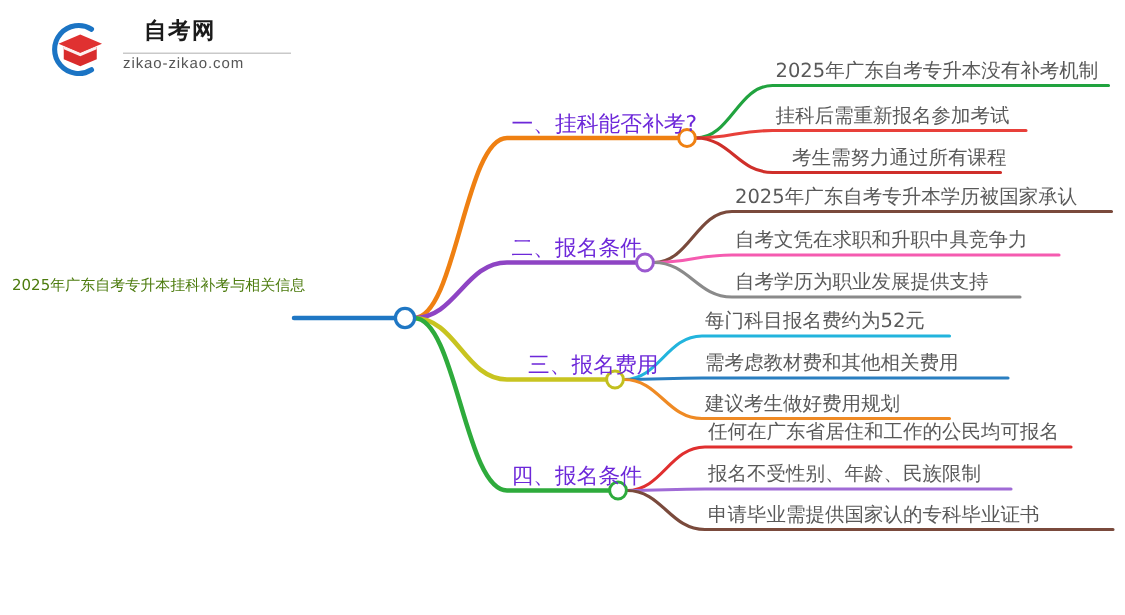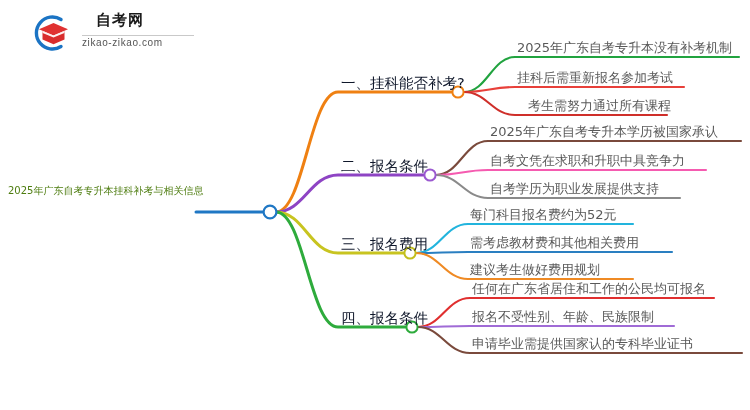--- a/index.html
+++ b/index.html
@@ -85,21 +85,21 @@
     line-height: 1;
   }
   #root-label {
     left: 8px;
     top: 186px;
     font-size: 10px;
     color: #4d7c0f;
   }
   .branch-label {
     font-size: 14.5px;
-    color: #0f172a;
+    color: #6d28d9;
   }
   .leaf-label {
     font-size: 13px;
     color: #595959;
     text-align: center;
   }
 </style>
 </head>
 <body>
 
@@ -146,29 +146,29 @@
       <circle cx="412" cy="327" r="5.6" fill="#ffffff" stroke="#2eab3c" stroke-width="2"></circle>
       <circle cx="270" cy="212" r="6.4" fill="#ffffff" stroke="#1f77c4" stroke-width="2.2"></circle>
     </g>
 </svg>
 
 <div class="node-label" id="root-label">2025年广东自考专升本挂科补考与相关信息</div>
 
 <div id="branch-labels">
     <div class="node-label branch-label" style="left: 341px; top: 76px;">一、挂科能否补考?</div>
     <div class="node-label branch-label" style="left: 341px; top: 159px;">二、报名条件</div>
-    <div class="node-label branch-label" style="left: 341px; top: 237px;">三、报名费用</div>
+    <div class="node-label branch-label" style="left: 352px; top: 237px;">三、报名费用</div>
     <div class="node-label branch-label" style="left: 341px; top: 311px;">四、报名条件</div>
   </div>
 <div id="leaf-labels">
     <div class="node-label leaf-label" style="left: 517px; top: 41px;">2025年广东自考专升本没有补考机制</div>
     <div class="node-label leaf-label" style="left: 517px; top: 71px;">挂科后需重新报名参加考试</div>
     <div class="node-label leaf-label" style="left: 517px; top: 99px; margin-left: 11px;">考生需努力通过所有课程</div>
     <div class="node-label leaf-label" style="left: 490px; top: 125px;">2025年广东自考专升本学历被国家承认</div>
     <div class="node-label leaf-label" style="left: 490px; top: 154px;">自考文凭在求职和升职中具竞争力</div>
     <div class="node-label leaf-label" style="left: 490px; top: 182px;">自考学历为职业发展提供支持</div>
     <div class="node-label leaf-label" style="left: 470px; top: 208px;">每门科目报名费约为52元</div>
-    <div class="node-label leaf-label" style="left: 470px; top: 236px;">需考虑教材费和其他相关费用</div>
+    <div class="node-label leaf-label" style="left: 470px; top: 236px; font-family: Liberation Mono, monospace;">需考虑教材费和其他相关费用</div>
     <div class="node-label leaf-label" style="left: 470px; top: 263px;">建议考生做好费用规划</div>
     <div class="node-label leaf-label" style="left: 472px; top: 282px;">任何在广东省居住和工作的公民均可报名</div>
     <div class="node-label leaf-label" style="left: 472px; top: 310px;">报名不受性别、年龄、民族限制</div>
     <div class="node-label leaf-label" style="left: 472px; top: 337px;">申请毕业需提供国家认的专科毕业证书</div>
   </div>
 
 </body></html>

